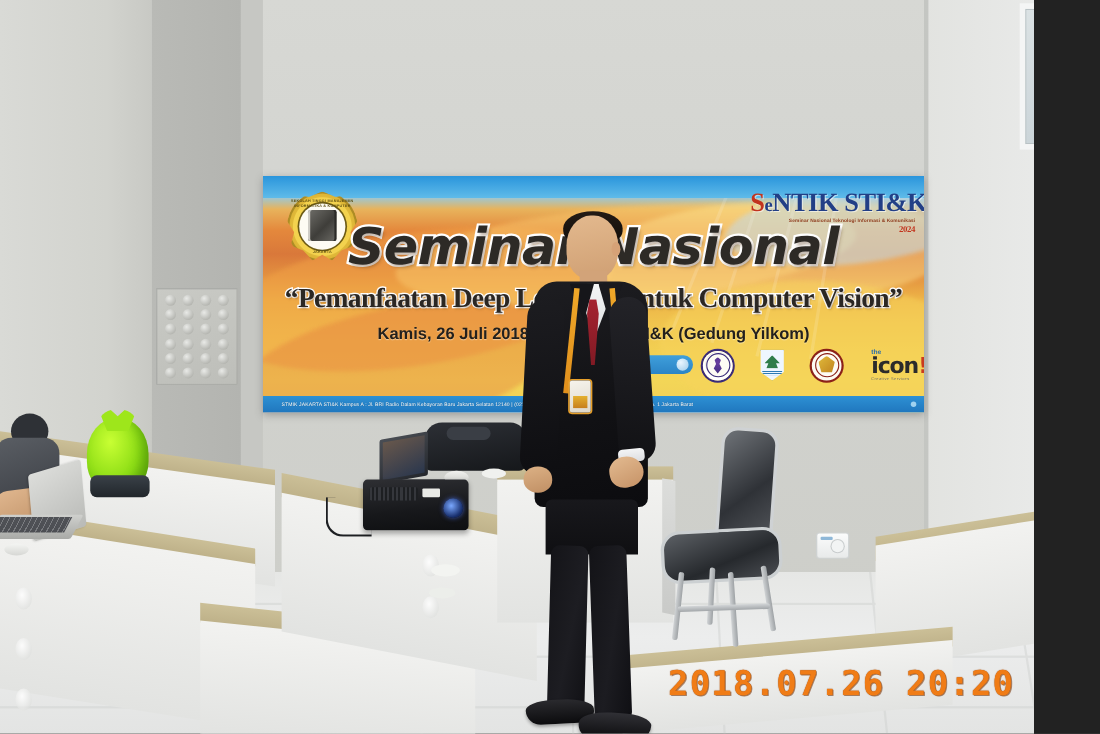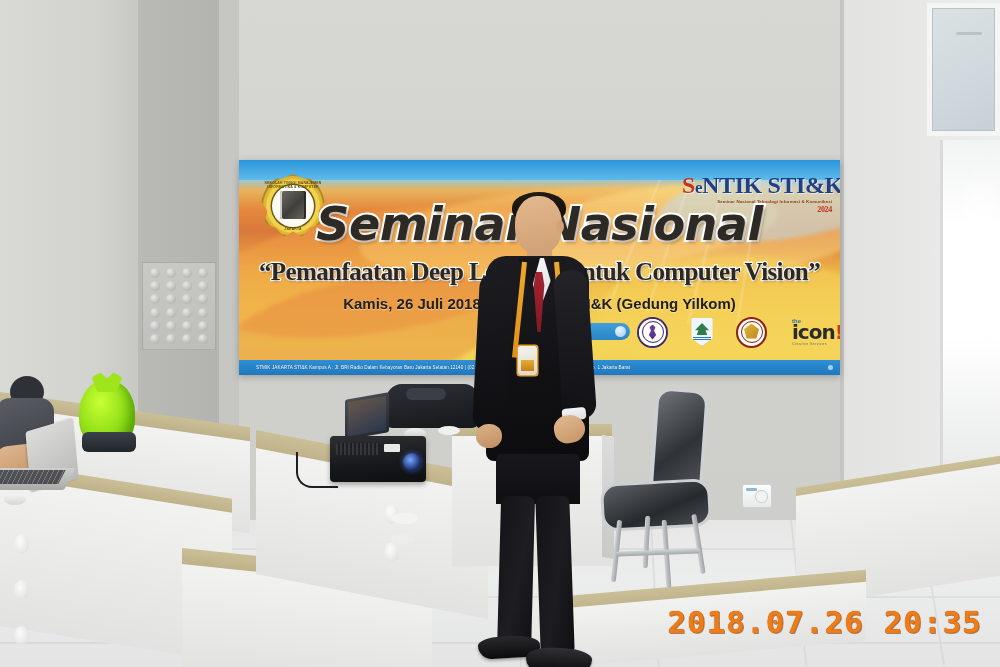--- a/index.html
+++ b/index.html
@@ -1,20 +1,21 @@
 <!DOCTYPE html>
 <html><head>
 <meta charset="utf-8">
 <style>
   html,body{margin:0;padding:0;background:#222;}
   body{font-family:"Liberation Sans",sans-serif;}
 
   #photo{
-    position:relative;width:1000px;height:667px;overflow:hidden;
+    position:relative;width:892px;height:667px;overflow:hidden;
     background:#cfd0cc;
+    padding-left:48px;
   }
 
   
   .wall{
     position:absolute;left:0;top:0;width:1000px;height:560px;
     background:
       linear-gradient(180deg,#d7d8d4 0%,#d2d3cf 45%,#cdcec9 100%);
   }
   .wall-col-a{
     position:absolute;left:0;top:0;width:138px;height:560px;
@@ -763,15 +764,15 @@
     <div class="sp-cuff"></div>
     <div class="sp-handR"></div>
     <div class="sp-handL"></div>
     <div class="sp-hips"></div>
     <div class="sp-legL"></div>
     <div class="sp-legR"></div>
     <div class="sp-shoeL"></div>
     <div class="sp-shoeR"></div>
   </div>
 
-  <div class="timestamp">2018.07.26  20:35</div>
+  <div class="timestamp">2018.07.26  20:20</div>
 
 </div>
 
 </body></html>

